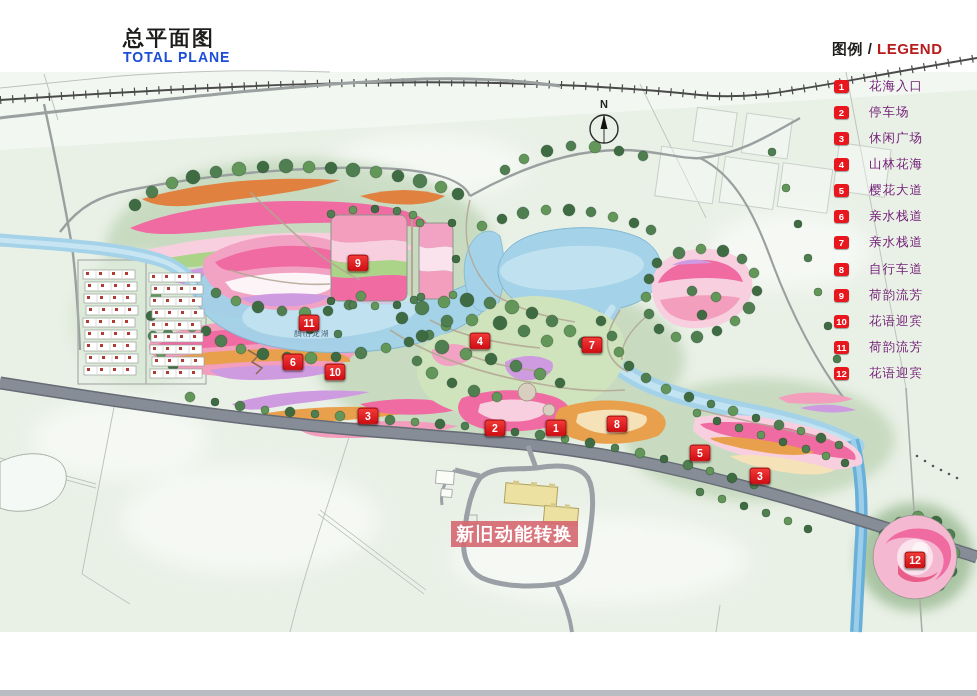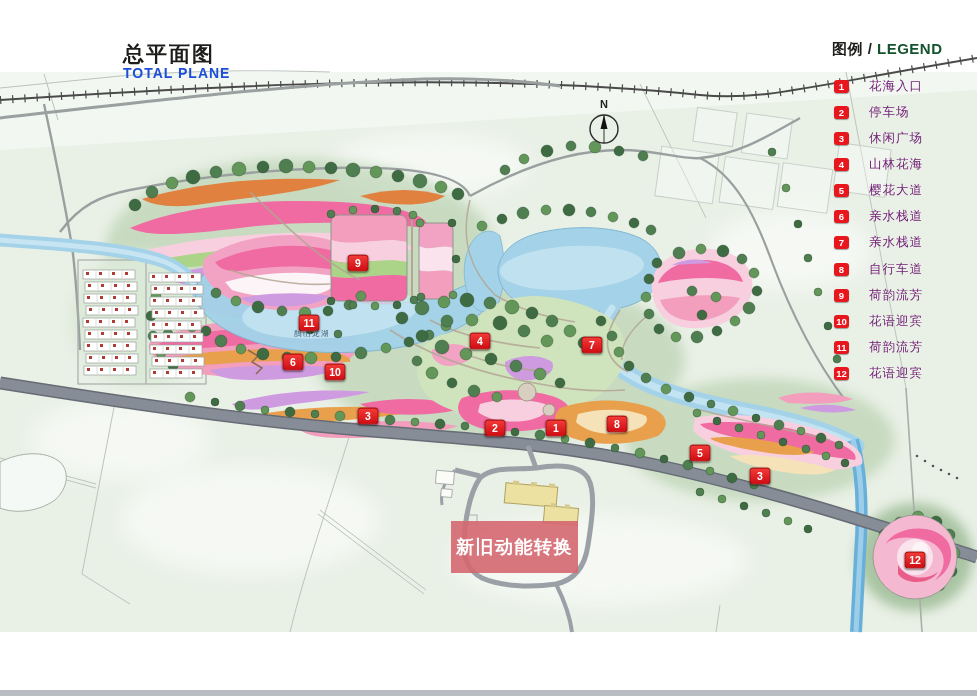--- a/index.html
+++ b/index.html
@@ -1,36 +1,36 @@
 <!DOCTYPE html>
 <html><head>
 <meta charset="utf-8">
 <style>
   html,body{margin:0;padding:0;}
   body{width:977px;height:696px;position:relative;background:#fff;overflow:hidden;
        font-family:"Liberation Sans","DejaVu Sans",sans-serif;}
   #map-svg{position:absolute;left:0;top:0;}
-  .title-block{position:absolute;left:123px;top:26px;margin-top:16px;}
+  .title-block{position:absolute;left:123px;top:26px;}
   .title-cn{font-size:21px;font-weight:bold;color:#1d1d1b;letter-spacing:2px;line-height:24px;}
   .title-en{font-size:14px;font-weight:bold;color:#1d4ed8;letter-spacing:1px;line-height:14px;}
   .legend{position:absolute;left:830px;top:38px;width:140px;}
   .lg-header{font-size:15px;font-weight:bold;letter-spacing:.5px;white-space:nowrap;}
-  .lg-cn{color:#1d1d1b;} .lg-en{color:#14532d;}
+  .lg-cn{color:#1d1d1b;} .lg-en{color:#b91c1c;}
   .lg-row{position:absolute;left:4px;height:17px;display:flex;align-items:center;}
   .lg-badge{display:inline-flex;align-items:center;justify-content:center;
     min-width:13px;height:13px;padding:0 1px;border-radius:3px;background:#e8161d;
     color:#fff;font-size:9.5px;font-weight:bold;box-shadow:0 1px 1px rgba(0,0,0,.35);}
   .lg-label{margin-left:20px;font-size:12.5px;color:#701a75;letter-spacing:1px;white-space:nowrap;}
   .mk{position:absolute;transform:translate(-50%,-50%);min-width:15px;height:15px;padding:0 2px;
     border-radius:4px;background:linear-gradient(180deg,#f23b38,#cf0d14);border:1px solid rgba(130,10,10,.65);
     color:#fff;font-size:10.5px;font-weight:bold;display:flex;align-items:center;justify-content:center;
     box-shadow:0 1px 2px rgba(0,0,0,.45);line-height:1;}
   .gov-label{position:absolute;left:451px;top:521px;background:rgba(213,103,112,.9);
     color:#fff;font-weight:bold;font-size:18px;line-height:24px;letter-spacing:1.5px;
-    padding:14px 5px;white-space:nowrap;}
+    padding:1px 5px;white-space:nowrap;}
   .lake-label{position:absolute;left:294px;top:329px;font-size:7.5px;color:#3b5b6e;
     letter-spacing:1.5px;white-space:nowrap;}
   .north-label{position:absolute;left:604px;top:98px;transform:translateX(-50%);
     font-size:11px;font-weight:bold;color:#222;}
 </style>
 </head>
 <body>
 
 <svg id="map-svg" width="977" height="696" viewBox="0 0 977 696">
   <defs>

